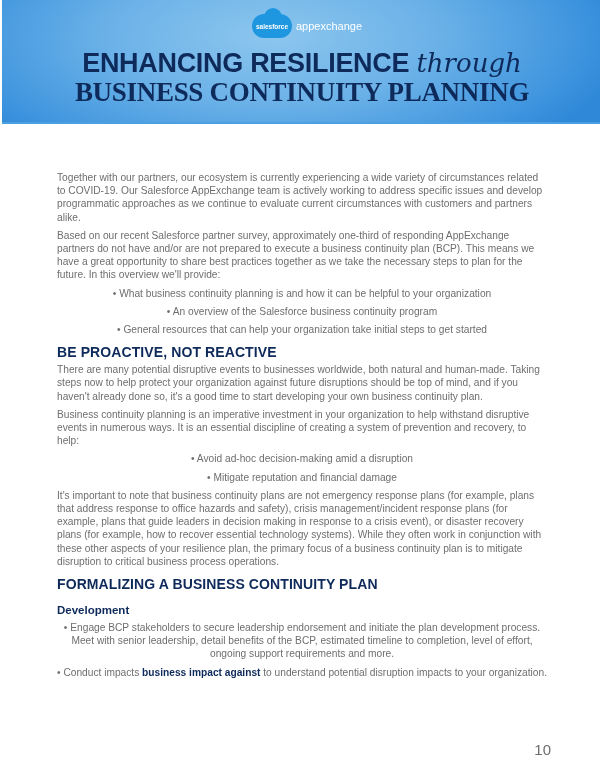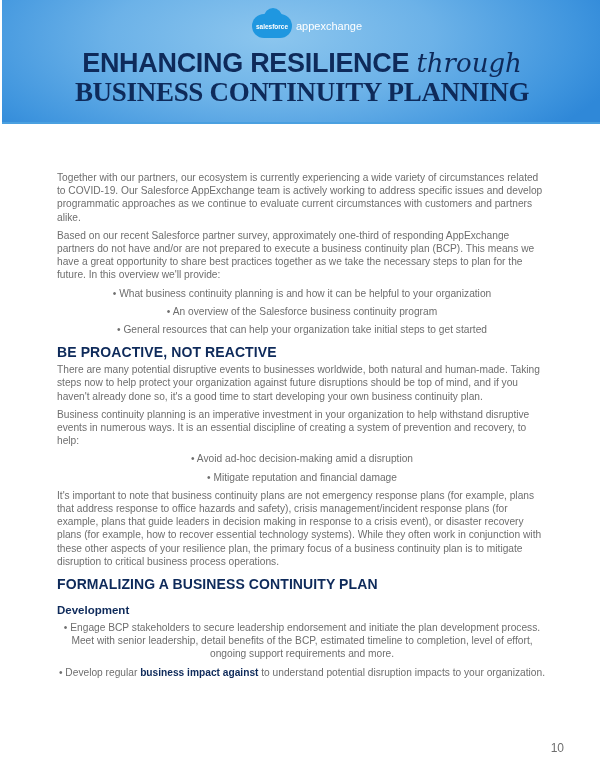--- a/index.html
+++ b/index.html
@@ -45,21 +45,21 @@
   .h2 {
     color: #0e2a5a; font-weight: bold; font-size: 14px; line-height: 17px;
     margin: 8px 0 2px 0; letter-spacing: 0.1px;
   }
   .h3 {
     color: #0e2a5a; font-weight: bold; font-size: 11.5px; line-height: 14px;
     margin: 10px 0 4px 0;
   }
   .link-bold { color: #0e2a5a; font-weight: bold; }
   .page-number {
-    position: absolute; right: 36px; top: 741px; color: #6e6e6e; font-size: 12px; margin-left: 20px;
+    position: absolute; right: 49px; top: 741px; color: #6e6e6e; font-size: 15px; margin-left: 20px;
   }
 </style>
 </head>
 <body>
 
 <div class="banner">
   <div class="logo">
     <div class="cloud">
       <span>salesforce</span>
     </div>
@@ -83,17 +83,17 @@
   <p>There are many potential disruptive events to businesses worldwide, both natural and human-made. Taking steps now to help protect your organization against future disruptions should be top of mind, and if you haven't already done so, it's a good time to start developing your own business continuity plan.</p>
   <p>Business continuity planning is an imperative investment in your organization to help withstand disruptive events in numerous ways. It is an essential discipline of creating a system of prevention and recovery, to help:</p>
   <div class="bullet">• Avoid ad-hoc decision-making amid a disruption</div>
   <div class="bullet">• Mitigate reputation and financial damage</div>
   <p>It's important to note that business continuity plans are not emergency response plans (for example, plans that address response to office hazards and safety), crisis management/incident response plans (for example, plans that guide leaders in decision making in response to a crisis event), or disaster recovery plans (for example, how to recover essential technology systems). While they often work in conjunction with these other aspects of your resilience plan, the primary focus of a business continuity plan is to mitigate disruption to critical business process operations.</p>
 
   <div class="h2">FORMALIZING A BUSINESS CONTINUITY PLAN</div>
   <div class="h3">Development</div>
   <div class="bullet">• Engage BCP stakeholders to secure leadership endorsement and initiate the plan development process. Meet with senior leadership, detail benefits of the BCP, estimated timeline to completion, level of effort, ongoing support requirements and more.</div>
   <div class="bullet">
-    <span>• Develop regular </span><span class="link-bold">business impact against</span><span> to understand potential disruption impacts to your organization.</span>
+    <span>• Conduct impacts </span><span class="link-bold">business impact against</span><span> to understand potential disruption impacts to your organization.</span>
   </div>
 </div>
 
 <div class="page-number">10</div>
 
 </body></html>

